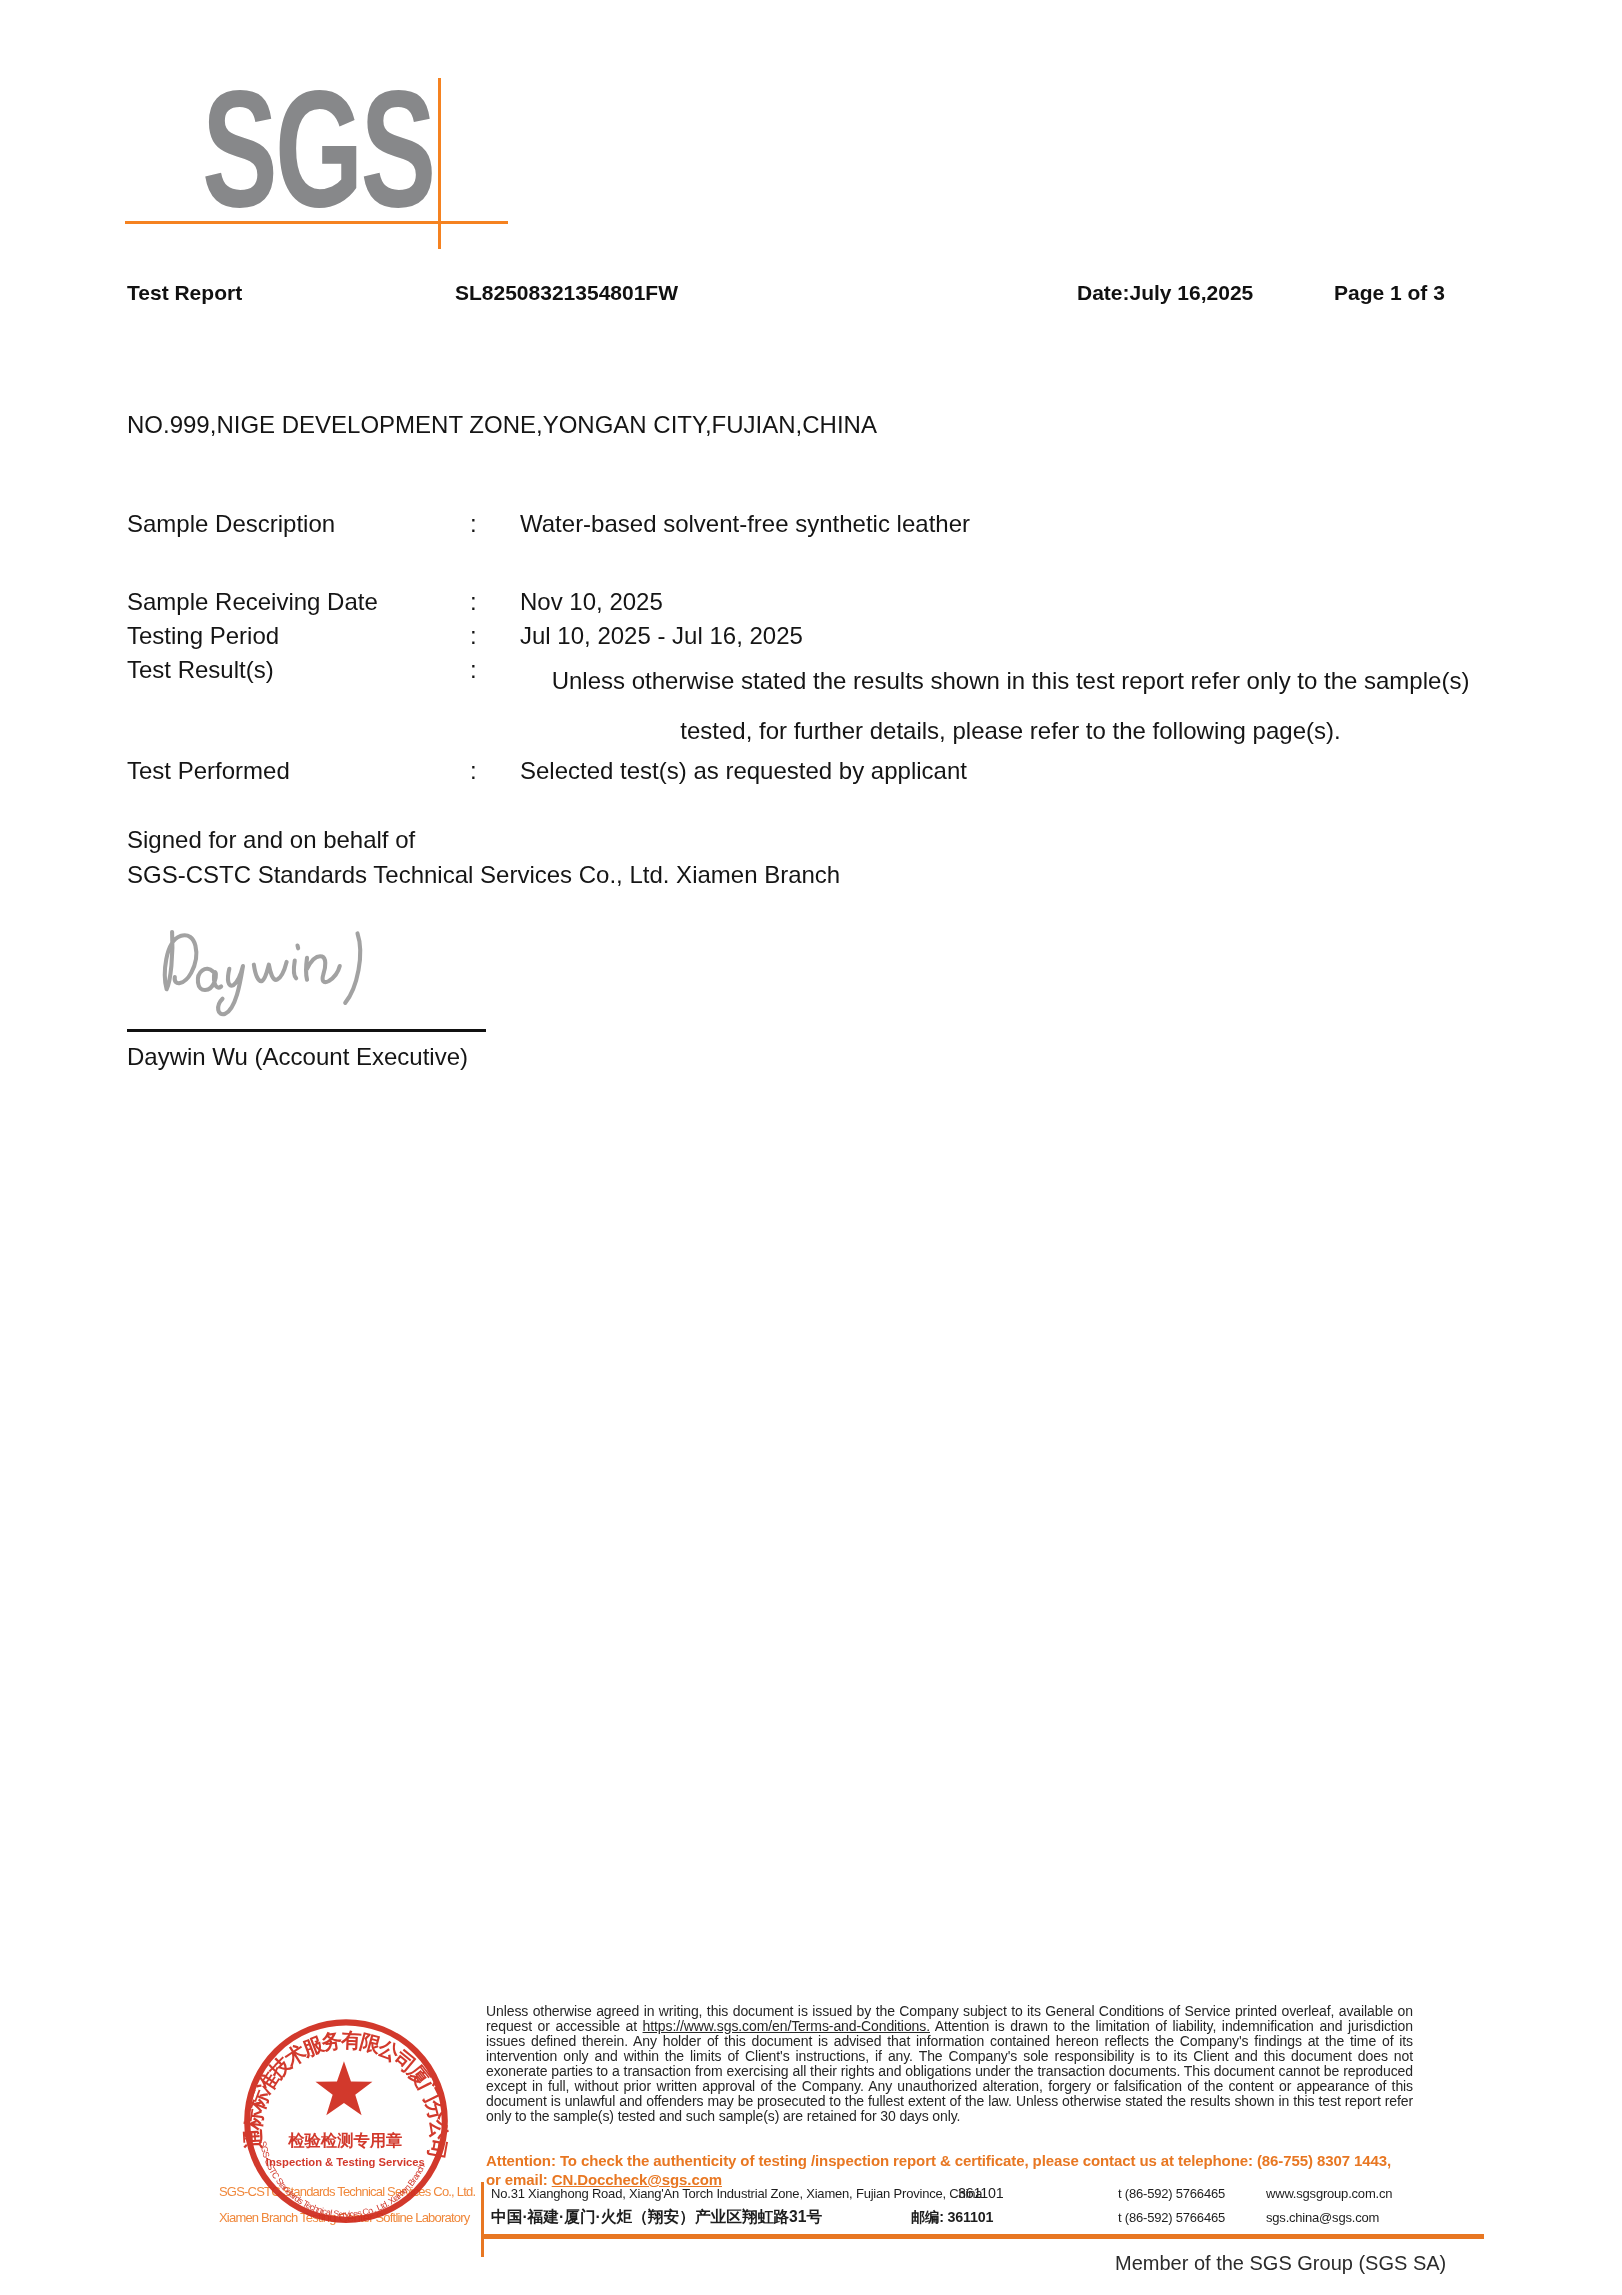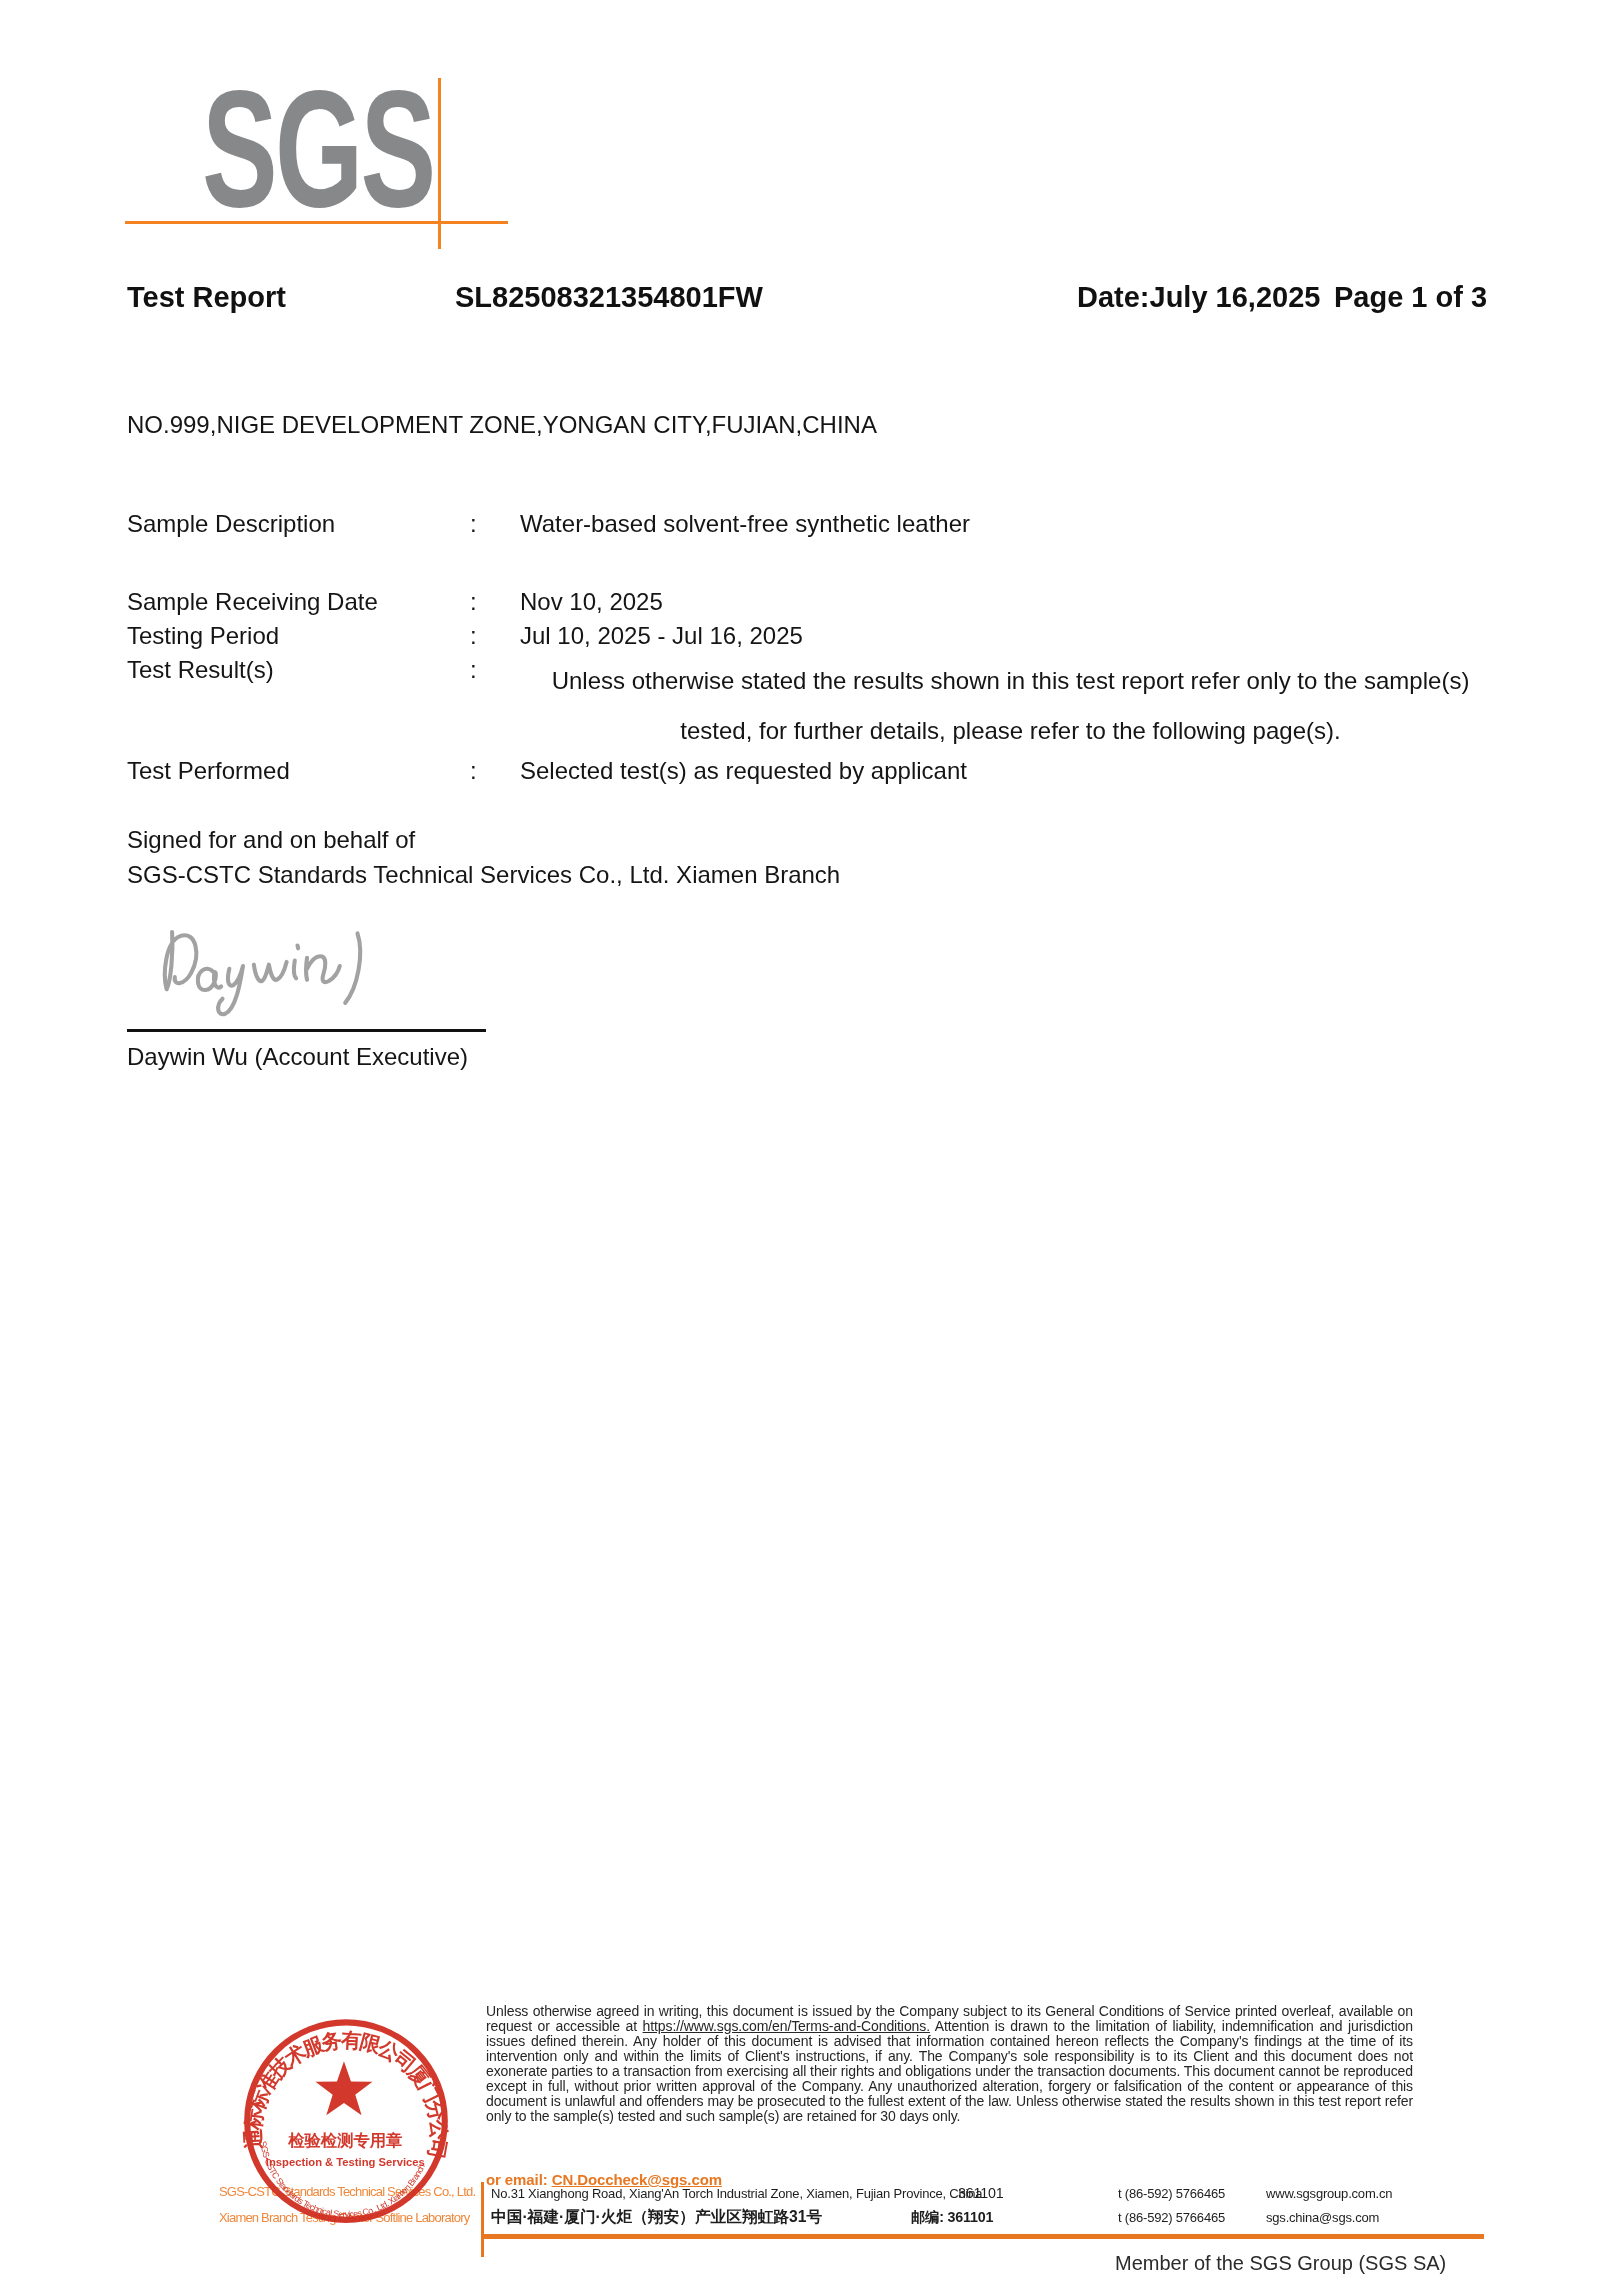--- a/index.html
+++ b/index.html
@@ -11,21 +11,21 @@
 
   
   .logo-text{
     left:202px;top:65px;font-size:167px;font-weight:bold;color:#87888a;
     letter-spacing:-4.1px;line-height:1;transform:scaleX(0.68);transform-origin:left top;
   }
   .logo-hline{left:125px;top:221px;width:383px;height:3.4px;background:#f58220;}
   .logo-vline{left:438px;top:78px;width:3.4px;height:171px;background:#f58220;}
 
   
-  .hdr{top:281px;font-size:29px;font-weight:bold;color:#111;}
+  .hdr{top:281px;font-size:21px;font-weight:bold;color:#111;}
   .hdr-title{left:127px;}
   .hdr-no{left:455px;}
   .hdr-date{left:1077px;}
   .hdr-page{left:1334px;}
 
   
   .body-text{font-size:24px;color:#151515;}
   .client-name{left:127px;top:376px;}
   .client-addr{left:127px;top:411px;}
   .intro{left:127px;top:475px;}
@@ -145,20 +145,21 @@
     <text font-size="13" fill="#cf2b1d">
       <textPath href="#arcBottom" textLength="330">SGS-CSTC Standards Technical Services Co., Ltd. Xiamen Branch</textPath>
     </text>
   </svg>
 
   <div class="abs fcomp fcomp1">SGS-CSTC Standards Technical Services Co., Ltd.</div>
   <div class="abs fcomp fcomp2">Xiamen Branch Testing Center Softline Laboratory</div>
 
   <div class="abs legal"><span>Unless otherwise agreed in writing, this document is issued by the Company subject to its General Conditions of Service printed overleaf, available on request or accessible at </span><span class="u">https://www.sgs.com/en/Terms-and-Conditions.</span><span> Attention is drawn to the limitation of liability, indemnification and jurisdiction issues defined therein. Any holder of this document is advised that information contained hereon reflects the Company's findings at the time of its intervention only and within the limits of Client's instructions, if any. The Company's sole responsibility is to its Client and this document does not exonerate parties to a transaction from exercising all their rights and obligations under the transaction documents. This document cannot be reproduced except in full, without prior written approval of the Company. Any unauthorized alteration, forgery or falsification of the content or appearance of this document is unlawful and offenders may be prosecuted to the fullest extent of the law. Unless otherwise stated the results shown in this test report refer only to the sample(s) tested and such sample(s) are retained for 30 days only.</span></div>
 
+  <div class="abs att att1">Attention: To check the authenticity of testing /inspection report &amp; certificate, please contact us at telephone: (86-755) 8307 1443,</div>
   <div class="abs att att2"><span>or email: </span><span class="u">CN.Doccheck@sgs.com</span></div>
 
   <div class="abs addr addr-en">No.31 Xianghong Road, Xiang'An Torch Industrial Zone, Xiamen, Fujian Province, China</div>
   <div class="abs addr zip-en">361101</div>
   <div class="abs addr ph1">t (86-592) 5766465</div>
   <div class="abs addr web">www.sgsgroup.com.cn</div>
   <div class="abs addr addr-cn">中国·福建·厦门·火炬（翔安）产业区翔虹路31号</div>
   <div class="abs addr zip-cn">邮编: 361101</div>
   <div class="abs addr ph2">t (86-592) 5766465</div>
   <div class="abs addr email">sgs.china@sgs.com</div>

